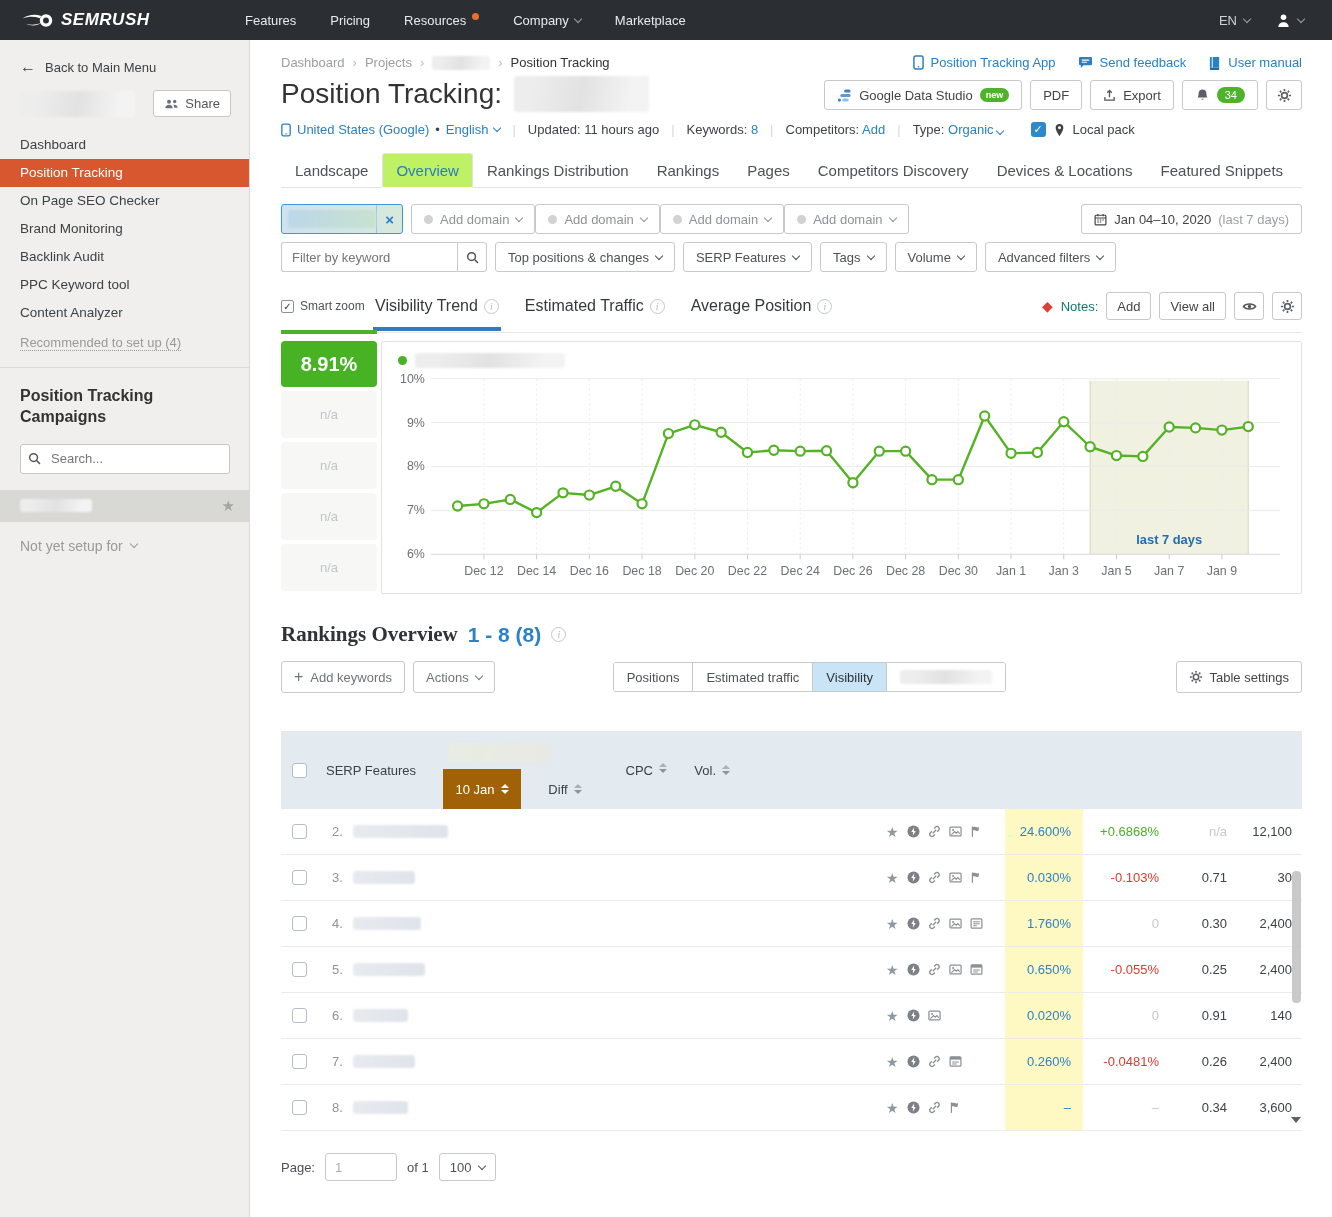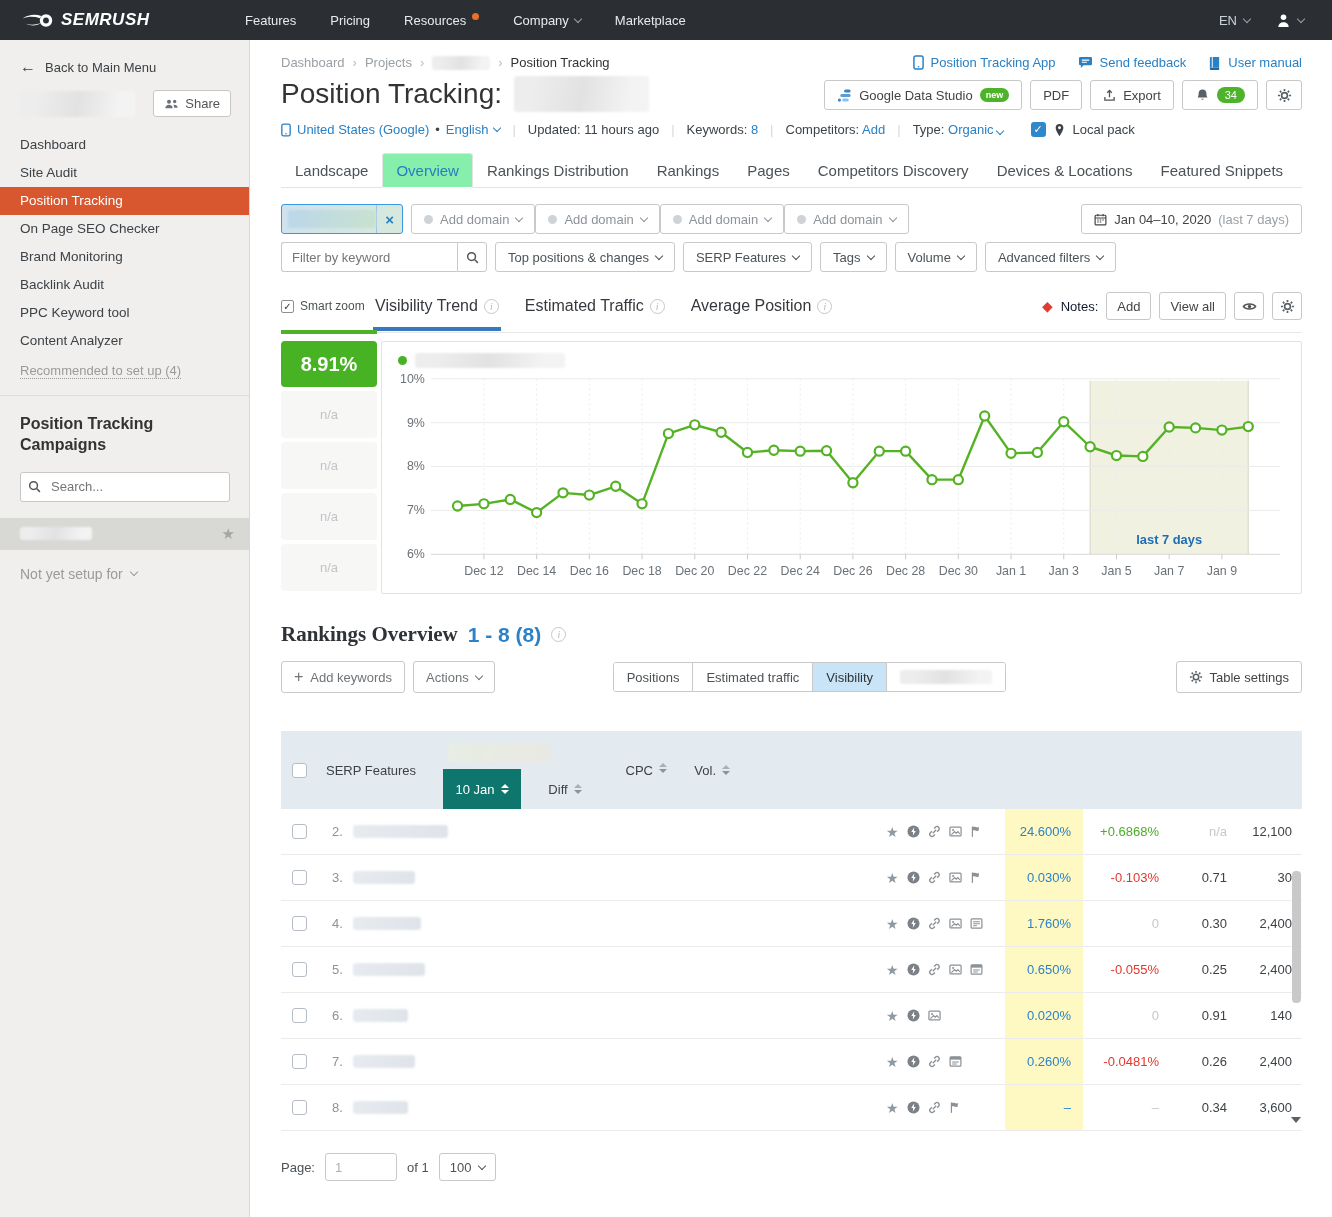--- a/index.html
+++ b/index.html
@@ -66,21 +66,21 @@
 
   .meta-row{display:flex;align-items:center;gap:12px;margin-top:10px;font-size:13px;color:#3c4247;}
   .meta-sep{color:#d5d8da;}
   .blue{color:#2980c4;cursor:pointer;}
   .meta-loc{display:flex;align-items:center;gap:6px;}
   .cb-blue{width:15px;height:15px;background:#2f88c9;border-radius:3px;color:#fff;font-size:11px;
            display:inline-flex;align-items:center;justify-content:center;cursor:pointer;}
 
   .tabs-row{display:flex;align-items:flex-end;margin-top:14px;border-bottom:1px solid #e3e3e1;height:37px;}
   .tab{padding:8px 13px;font-size:15px;color:#4c5256;cursor:pointer;border:1px solid transparent;margin-bottom:-1px;}
-  .tab.active{color:#2a7cc0;background:#86efac;border:1px solid #e3e3e1;border-bottom:1px solid #fff;
+  .tab.active{color:#2a7cc0;background:#bef264;border:1px solid #e3e3e1;border-bottom:1px solid #fff;
               border-radius:3px 3px 0 0;}
 
   .filters1{display:flex;align-items:center;gap:8px;margin-top:16px;}
   .chip{width:122px;height:30px;border:1px solid #3b97de;border-radius:3px;display:flex;align-items:center;
         overflow:hidden;background:linear-gradient(100deg,#cfe2ef,#d7e9dc);}
   .chip .x{margin-left:auto;width:26px;height:100%;display:flex;align-items:center;justify-content:center;
            color:#2980c4;font-size:15px;font-weight:bold;border-left:1px solid #9ec7e6;cursor:pointer;}
   .btn-adddom{color:#8d9398;}
   .dot-gray{width:9px;height:9px;border-radius:50%;background:#cfd3d6;display:inline-block;}
   .date-btn{margin-left:auto;}
@@ -101,21 +101,21 @@
          font-size:10px;display:inline-flex;align-items:center;justify-content:center;cursor:pointer;}
   .chart-tabs{display:flex;align-items:center;gap:26px;}
   .chart-tab{display:flex;align-items:center;gap:6px;font-size:16px;color:#35393d;cursor:pointer;position:relative;}
   .chart-tab.active::after{content:"";position:absolute;left:-2px;right:-2px;bottom:-16px;height:4px;background:#3779bd;}
   .score-ind{position:absolute;left:0;bottom:-2px;width:96px;height:4px;background:#4db227;}
   .info{width:15px;height:15px;border:1px solid #c3c8cc;border-radius:50%;color:#b4bac0;font-size:10px;
         font-style:italic;font-family:"Liberation Serif",serif;display:inline-flex;align-items:center;
         justify-content:center;cursor:pointer;}
   .notes{margin-left:auto;display:flex;align-items:center;gap:8px;}
   .diamond{color:#e03c31;font-size:14px;}
-  .notes-label{color:#0f172a;font-size:13px;}
+  .notes-label{color:#0f766e;font-size:13px;}
   .btn-sm{height:28px;padding:0 10px;}
   .btn-ic{width:30px;height:28px;padding:0;justify-content:center;}
 
   
   .chart-zone{display:flex;margin-top:8px;gap:4px;}
   .vis-col{width:96px;display:flex;flex-direction:column;gap:4px;}
   .vis-score{height:46px;background:#47b224;border-radius:4px;color:#fff;font-size:20px;font-weight:bold;
              display:flex;align-items:center;justify-content:center;}
   .vis-na{height:47px;background:#f7f7f5;border-radius:4px;color:#c0c5c9;font-size:13px;
           display:flex;align-items:center;justify-content:center;}
@@ -139,21 +139,21 @@
 
   
   .table{margin-top:38px;position:relative;}
   .thead{display:flex;background:#e3eaf0;height:78px;align-items:center;font-size:13px;color:#3c4247;}
   .col-cb{width:37px;display:flex;justify-content:center;}
   .col-kw{flex:1;display:flex;align-items:center;gap:7px;padding-left:14px;}
   .col-serp{width:125px;padding-left:8px;}
   .col-group{width:166px;height:78px;display:flex;flex-direction:column;justify-content:flex-end;}
   .grp-blur{margin:8px 0 6px 5px;}
   .grp-row{display:flex;height:40px;}
-  .cell-10jan-h{width:78px;background:#0f766e;color:#fff;display:flex;align-items:center;
+  .cell-10jan-h{width:78px;background:#a16207;color:#fff;display:flex;align-items:center;
                 justify-content:center;gap:6px;cursor:pointer;}
   .cell-diff-h{width:88px;display:flex;align-items:center;justify-content:center;gap:6px;}
   .col-cpc{width:68px;display:flex;align-items:flex-start;justify-content:flex-end;gap:6px;padding-right:10px;}
   .col-vol{width:63px;display:flex;align-items:center;justify-content:flex-end;gap:6px;padding-right:10px;}
   .sorter{display:inline-flex;flex-direction:column;gap:2px;cursor:pointer;}
   .s-up{width:0;height:0;border-left:4px solid transparent;border-right:4px solid transparent;border-bottom:4px solid #a9b1b8;}
   .s-dn{width:0;height:0;border-left:4px solid transparent;border-right:4px solid transparent;border-top:4px solid #8d959c;}
   .sorter.w .s-up{border-bottom-color:#fff;} .sorter.w .s-dn{border-top-color:#fff;}
   .cb{width:15px;height:15px;border:1px solid #b7bdc4;border-radius:3px;background:#fff;cursor:pointer;}
   .trow{display:flex;align-items:stretch;height:46px;border-bottom:1px solid #ebebeb;font-size:13px;}
@@ -248,21 +248,20 @@
             <path d="M1.6 11c0-2.4 2-4 4.4-4s4.4 1.6 4.4 4Z" fill="#6b7177"></path>
             <circle cx="12.8" cy="3" r="2" fill="#6b7177"></circle>
             <path d="M11.4 7c2.6-.4 5 1.2 5 3.6h-4Z" fill="#6b7177"></path>
           </svg>
       </span>
       <span>Share</span>
     </button>
   </div>
   <div class="sb-menu" id="sb-menu">
       <div class="sb-item">Dashboard</div>
-      <div class="sb-item">Site Audit</div>
       <div class="sb-item active">Position Tracking</div>
       <div class="sb-item">On Page SEO Checker</div>
       <div class="sb-item">Brand Monitoring</div>
       <div class="sb-item">Backlink Audit</div>
       <div class="sb-item">PPC Keyword tool</div>
       <div class="sb-item">Content Analyzer</div>
     </div>
   <div style="padding-left:0;"><span class="sb-reco">Recommended to set up (4)</span></div>
   <div class="sb-div"></div>
   <div class="sb-camp-title">Position Tracking Campaigns</div>

